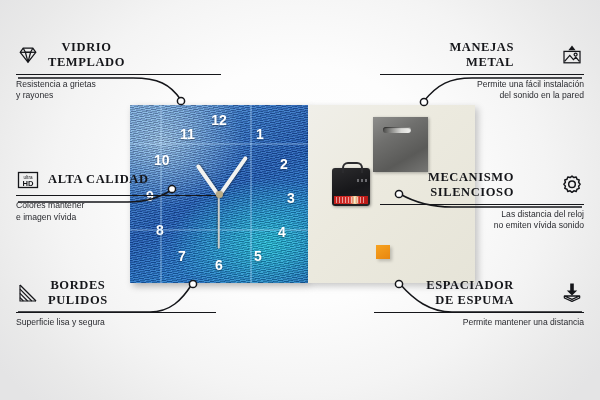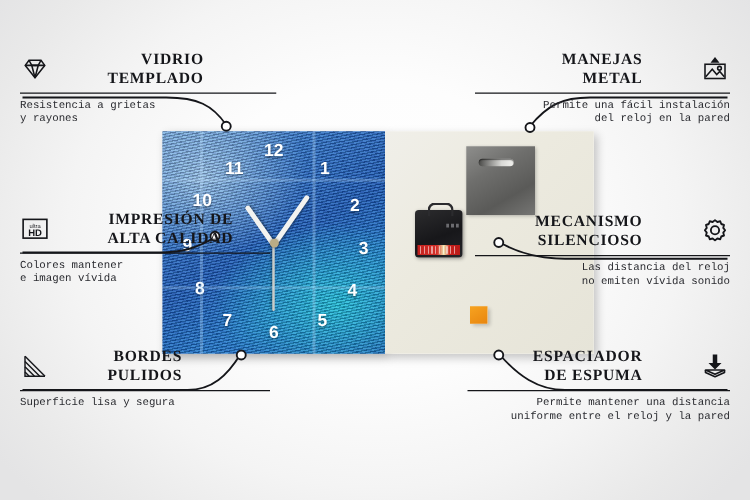--- a/index.html
+++ b/index.html
@@ -91,24 +91,24 @@
 
   
   .callout{position:absolute;width:215px;}
   .callout .head{display:flex;align-items:center;gap:8px;}
   .callout .title{
     font-family:"Liberation Serif",serif;font-weight:700;font-size:12.5px;
     letter-spacing:.6px;color:#15161a;line-height:1.22;text-transform:uppercase;
   }
   .callout .rule{height:0;border-top:1.4px solid #15161a;margin:3px 0 4px;}
   .callout .desc{
-    font-family:Liberation Mono, monospace;font-size:8.6px;color:#2a2b30;line-height:1.35;
+    font-family:Liberation Sans, sans-serif;font-size:8.6px;color:#2a2b30;line-height:1.35;
   }
   .callout.left .head{justify-content:flex-start;}
-  .callout.left .title{text-align:right;margin-left:38px;}
+  .callout.left .title{text-align:center;}
   .callout.left .desc{text-align:left;}
   .callout.right .head{justify-content:flex-end;flex-direction:row;gap:46px;}
   .callout.right .title{text-align:right;}
   .callout.right .desc{text-align:right;}
 
   .ico{flex:0 0 auto;width:24px;height:24px;display:block;}
   .ico svg{display:block;width:24px;height:24px;}
 
   
   #c-vidrio{left:16px;top:40px;width:205px;}
@@ -205,21 +205,20 @@
   <div class="callout left" id="c-impresion">
     <div class="head">
       <span class="ico">
         <svg viewBox="0 0 24 24">
           <rect x="2.5" y="4.5" width="19" height="15" fill="none" stroke="#15161a" stroke-width="1.3"></rect>
           <text x="12" y="11" font-family="Liberation Sans, sans-serif" font-size="4.6" text-anchor="middle" fill="#15161a">ultra</text>
           <text x="12" y="17.6" font-family="Liberation Sans, sans-serif" font-size="7.6" font-weight="bold" text-anchor="middle" fill="#15161a">HD</text>
         </svg>
       </span>
       <div class="title">
-        <div>IMPRESIÓN DE</div>
         <div>ALTA CALIDAD</div>
       </div>
     </div>
     <div class="rule"></div>
     <div class="desc">
       <div>Colores mantener</div>
       <div>e imagen vívida</div>
     </div>
   </div>
 
@@ -256,21 +255,21 @@
           <path d="M12 2.6 L8.4 7.2 H15.6 Z" fill="#15161a" stroke="none"></path>
           <rect x="4" y="8.4" width="16" height="11.4"></rect>
           <path d="M4.6 18.4 L9.8 12.4 L13.4 16.6 L15.8 14.2 L19.4 18.4"></path>
           <circle cx="15.6" cy="11.6" r="1.5"></circle>
         </svg>
       </span>
     </div>
     <div class="rule"></div>
     <div class="desc">
       <div>Permite una fácil instalación</div>
-      <div>del reloj en la pared</div>
+      <div>del sonido en la pared</div>
     </div>
   </div>
 
   <div class="callout right" id="c-mecanismo">
     <div class="head">
       <div class="title">
         <div>MECANISMO</div>
         <div>SILENCIOSO</div>
       </div>
       <span class="ico">
@@ -301,17 +300,16 @@
         <svg viewBox="0 0 24 24">
           <path d="M10.2 2.6 H13.8 V9.4 H17.2 L12 14.6 L6.8 9.4 H10.2 Z" fill="#15161a"></path>
           <path d="M12 15.0 L19.6 15.0 L12 18.4 L4.4 15.0 Z" fill="none" stroke="#15161a" stroke-width="1.3" stroke-linejoin="round"></path>
           <path d="M4.4 15.0 L4.4 17.0 L12 20.4 L19.6 17.0 L19.6 15.0" fill="none" stroke="#15161a" stroke-width="1.3" stroke-linejoin="round"></path>
         </svg>
       </span>
     </div>
     <div class="rule"></div>
     <div class="desc">
       <div>Permite mantener una distancia</div>
-      <div>uniforme entre el reloj y la pared</div>
     </div>
   </div>
 
 </div>
 
 </body></html>

